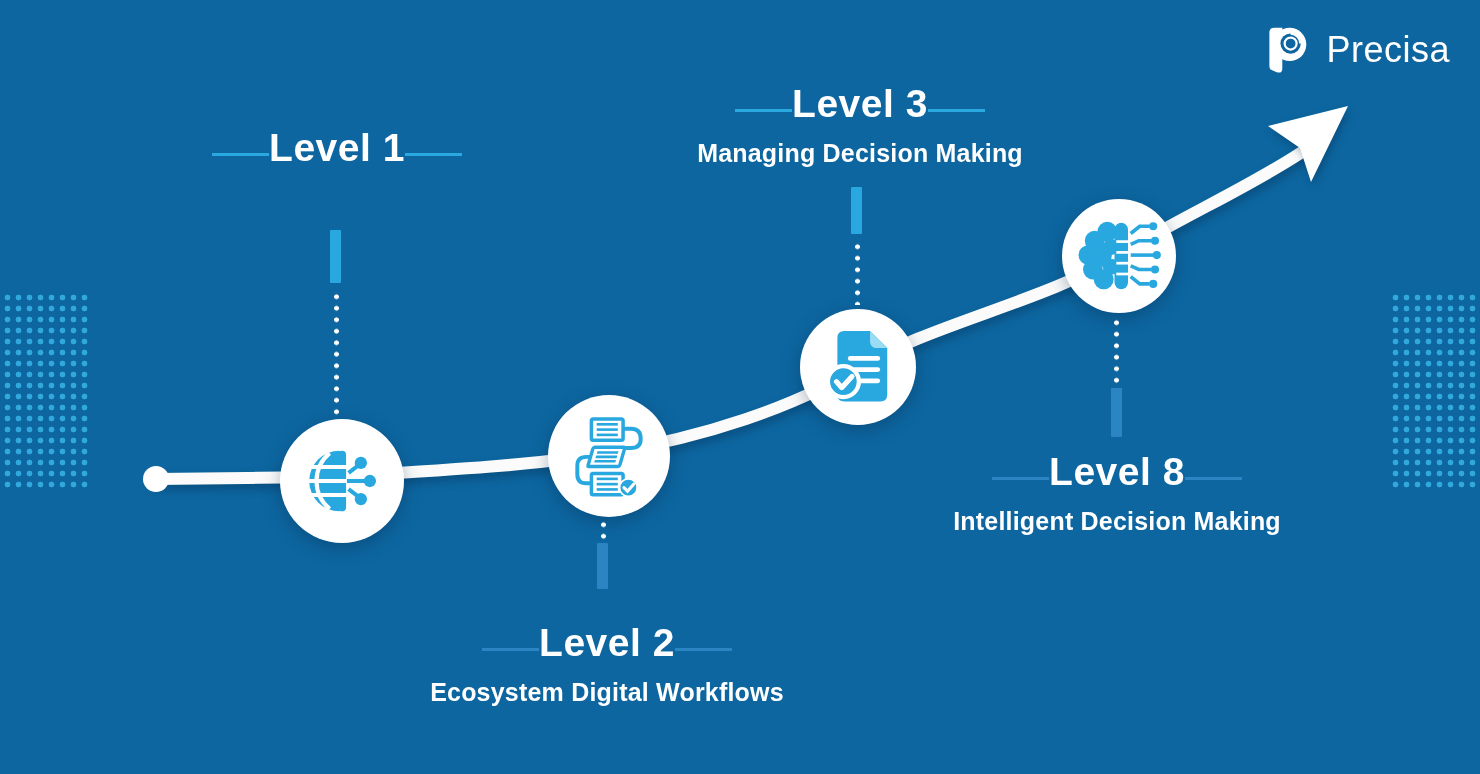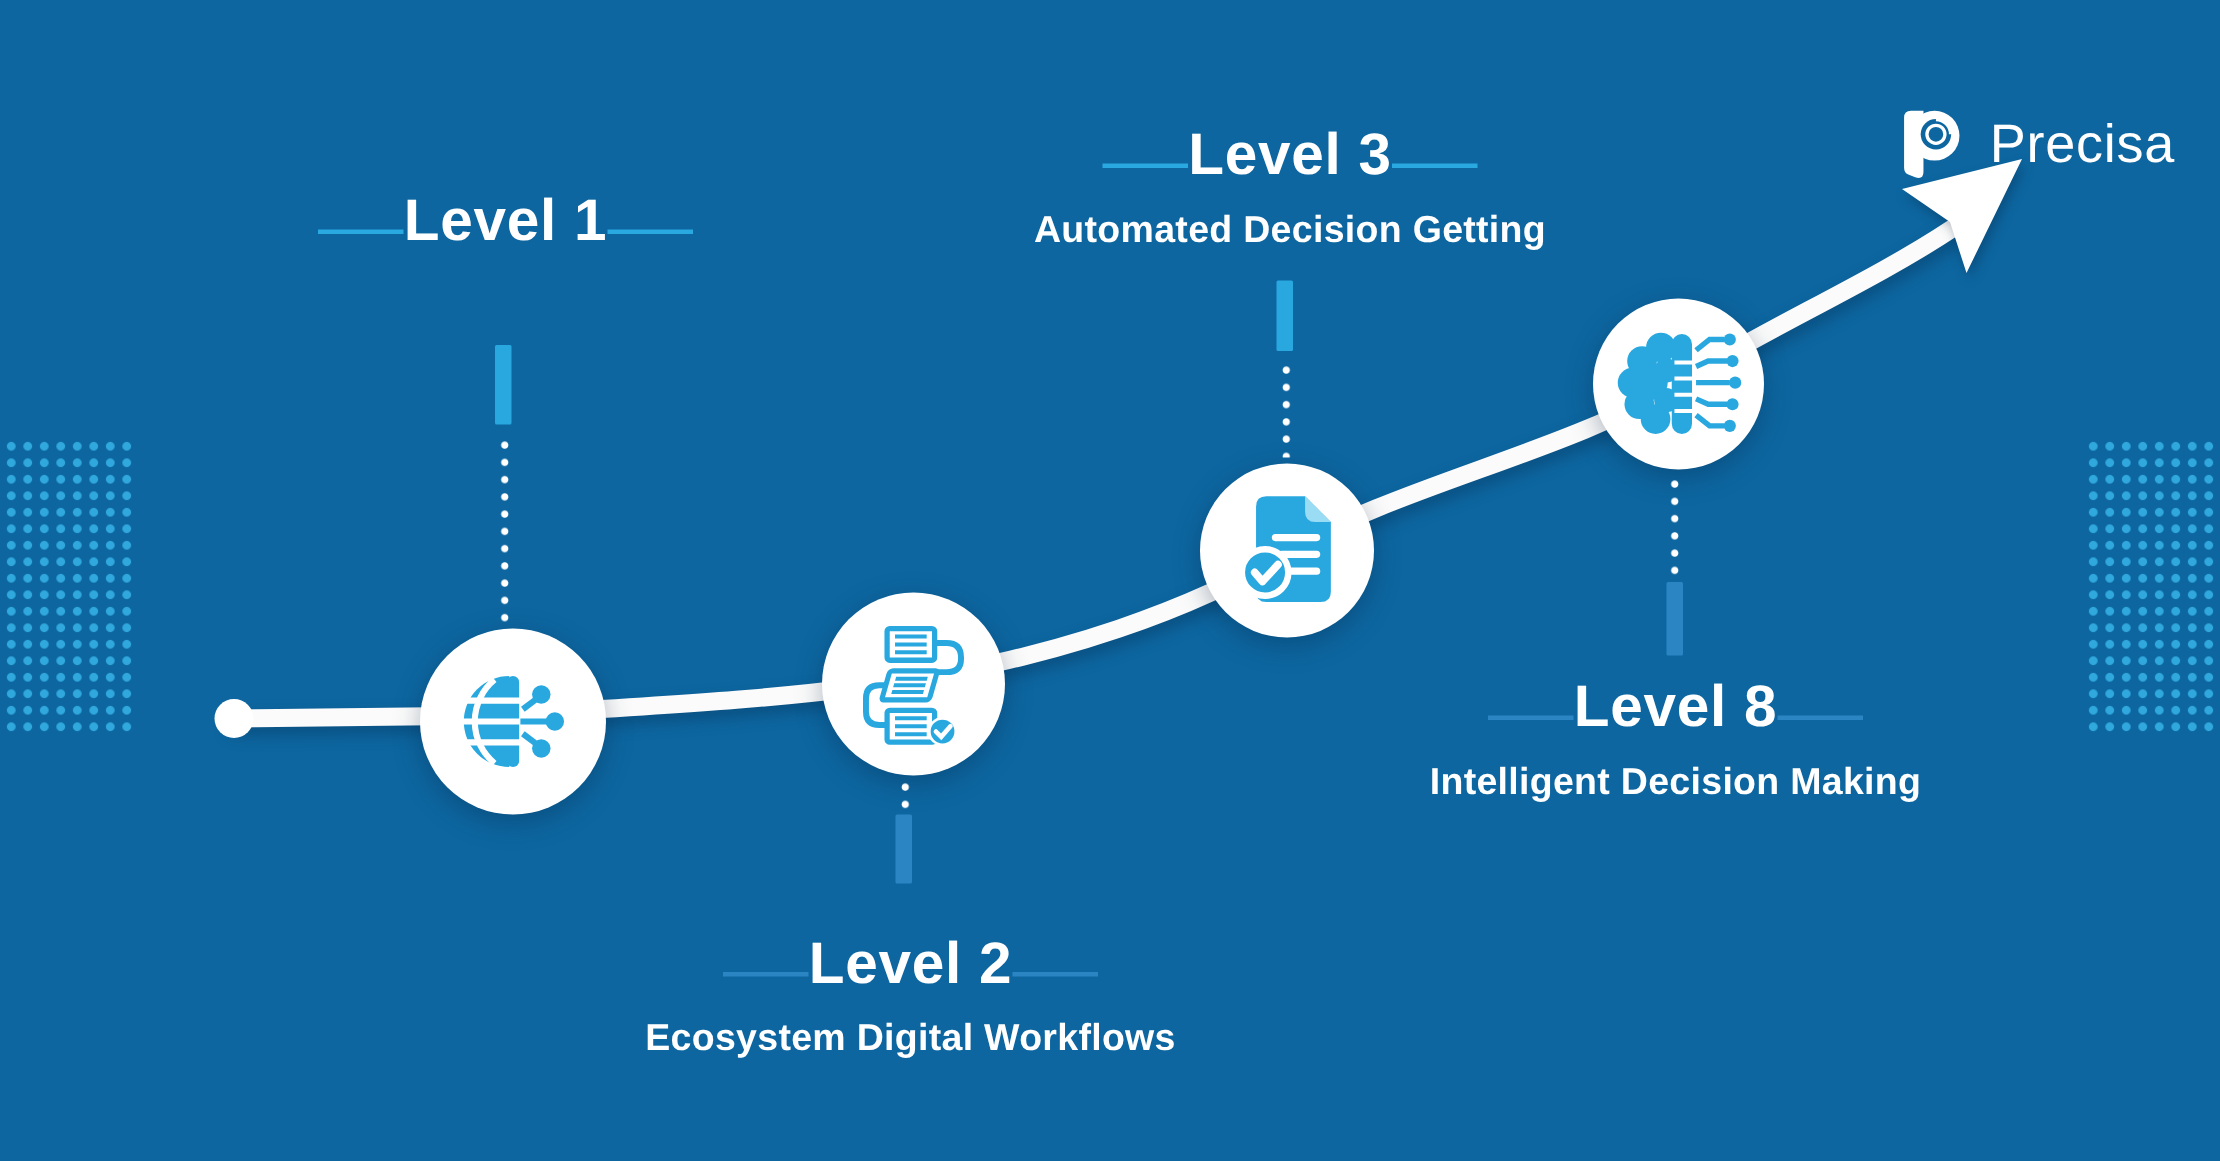--- a/index.html
+++ b/index.html
@@ -43,21 +43,21 @@
   
   .label{position:absolute;width:520px;text-align:center;color:#ffffff;z-index:4;}
   .title-row{display:flex;align-items:center;justify-content:center;}
   .title{margin:0;font-size:39px;font-weight:bold;letter-spacing:.5px;}
   .dash{display:inline-block;width:57px;height:3px;margin-top:12px;}
   .dash.light{background:#2AA8E0;}
   .dash.mid{background:#2B85C3;}
   .subtitle{margin:13px 0 0 0;font-size:25px;font-weight:bold;letter-spacing:.2px;}
 
   
-  .logo{position:absolute;top:24px;right:30px;display:flex;align-items:center;gap:16px;z-index:5;margin-top:46px;}
+  .logo{position:absolute;top:24px;right:30px;display:flex;align-items:center;gap:16px;z-index:5;}
   .logo-text{color:#ffffff;font-size:36px;font-weight:normal;letter-spacing:.5px;}
 </style>
 </head>
 <body>
 
 <div class="canvas">
 
   <div class="dot-grid left"></div>
   <div class="dot-grid right"></div>
 
@@ -188,21 +188,21 @@
       <span class="dash light"></span>
     </div>
   </div>
 
   <div class="label" style="left:600px;top:82px;">
     <div class="title-row">
       <span class="dash light"></span>
       <h2 class="title">Level 3</h2>
       <span class="dash light"></span>
     </div>
-    <p class="subtitle">Automated Decision Getting</p>
+    <p class="subtitle">Managing Decision Making</p>
   </div>
 
   <div class="label" style="left:347px;top:621px;">
     <div class="title-row">
       <span class="dash mid"></span>
       <h2 class="title">Level 2</h2>
       <span class="dash mid"></span>
     </div>
     <p class="subtitle">Ecosystem Digital Workflows</p>
   </div>

